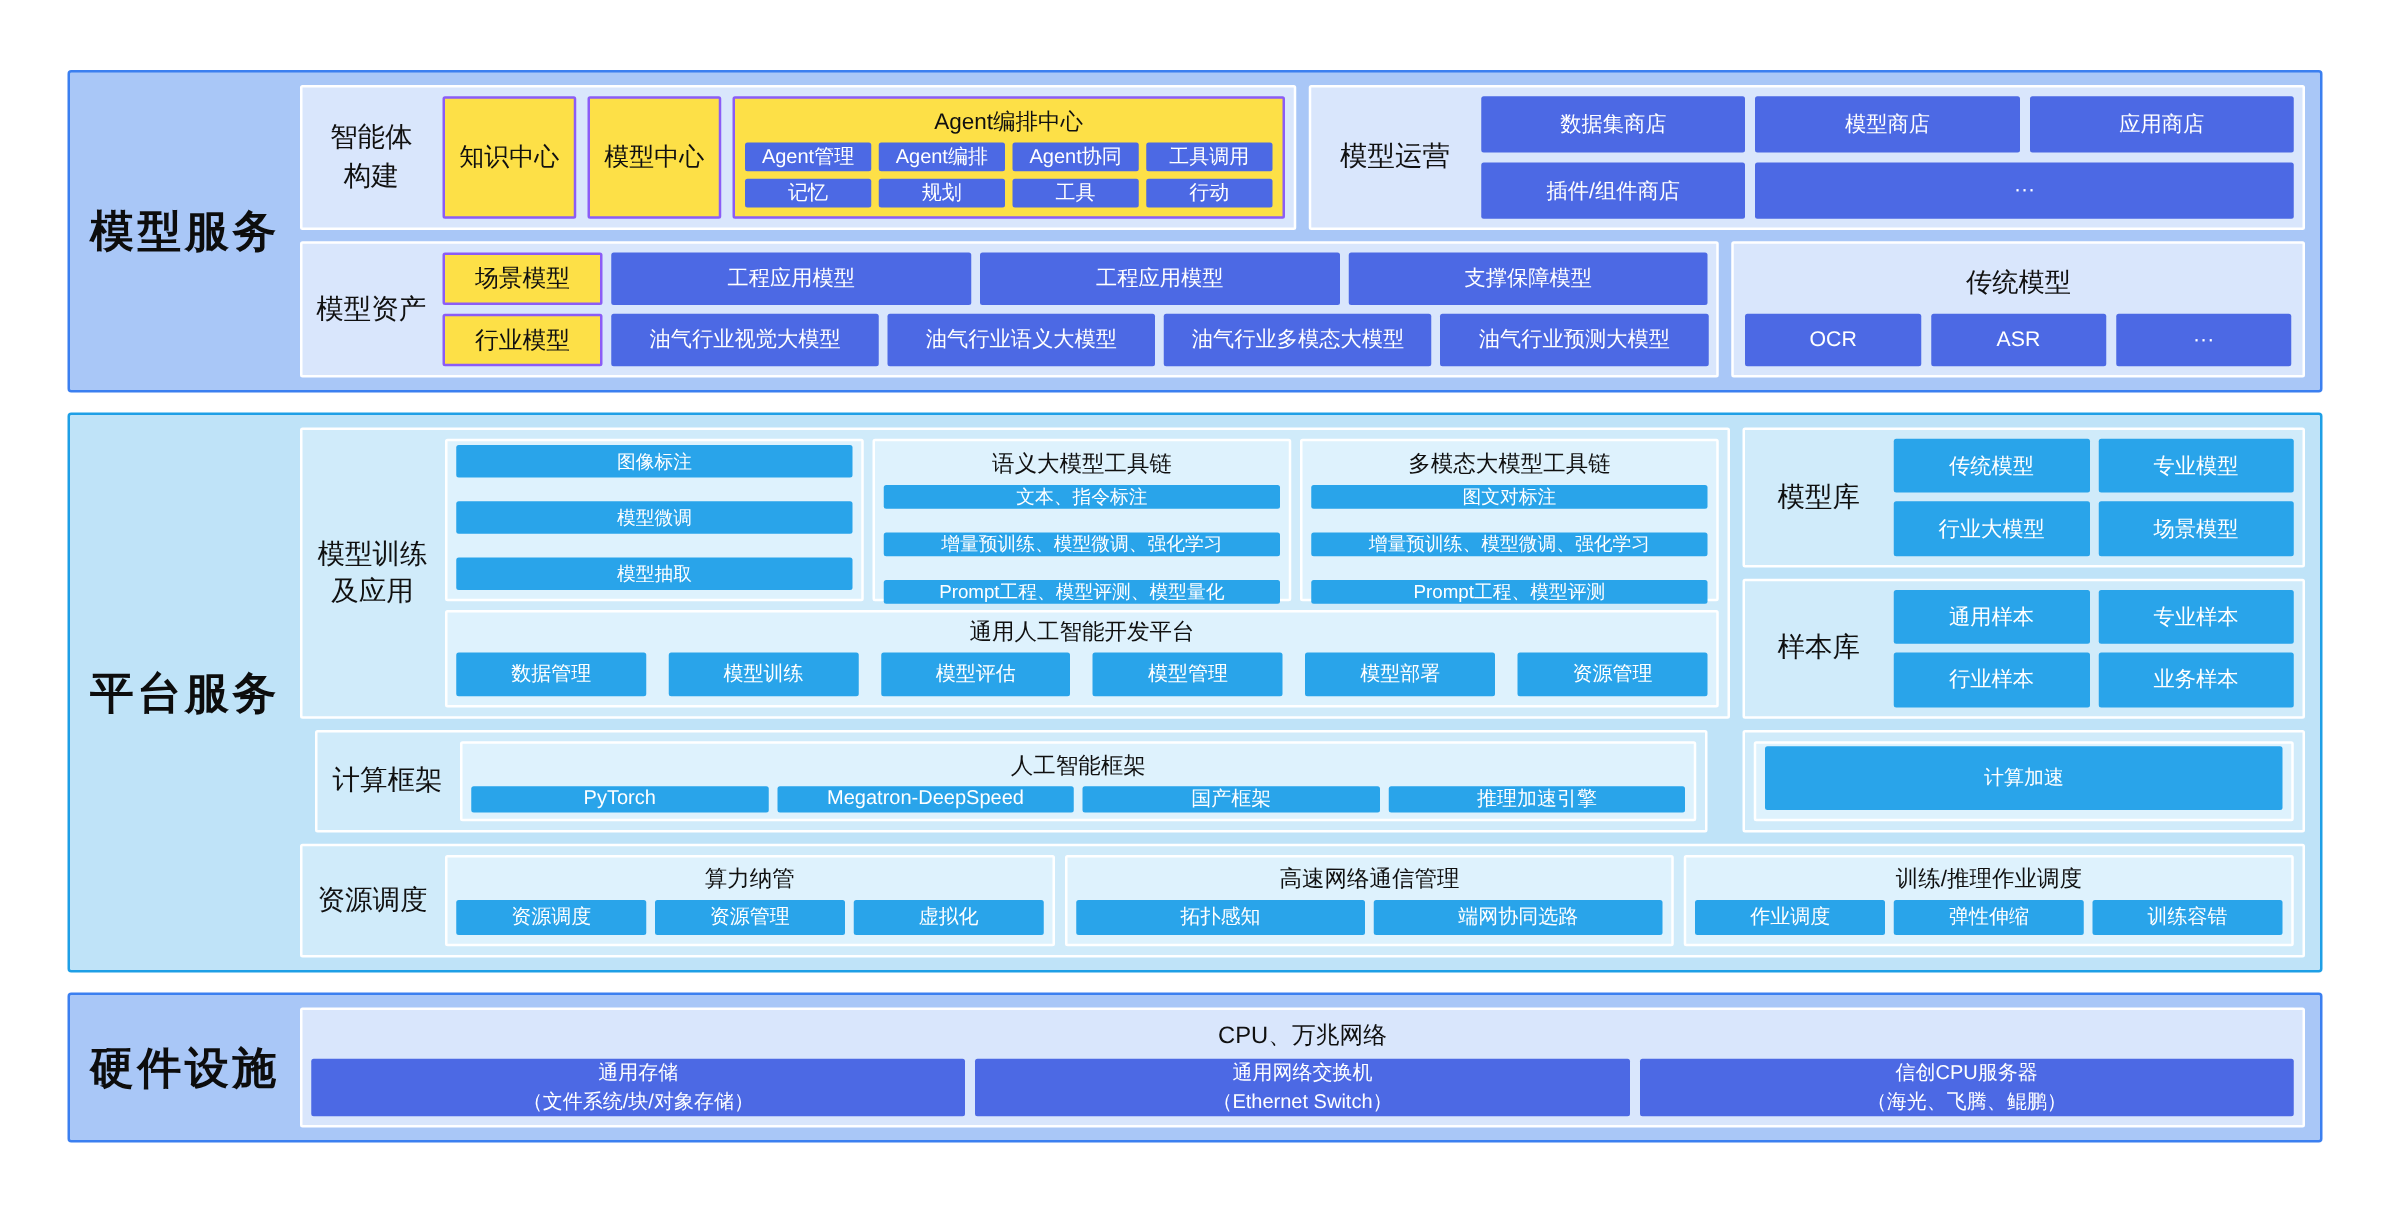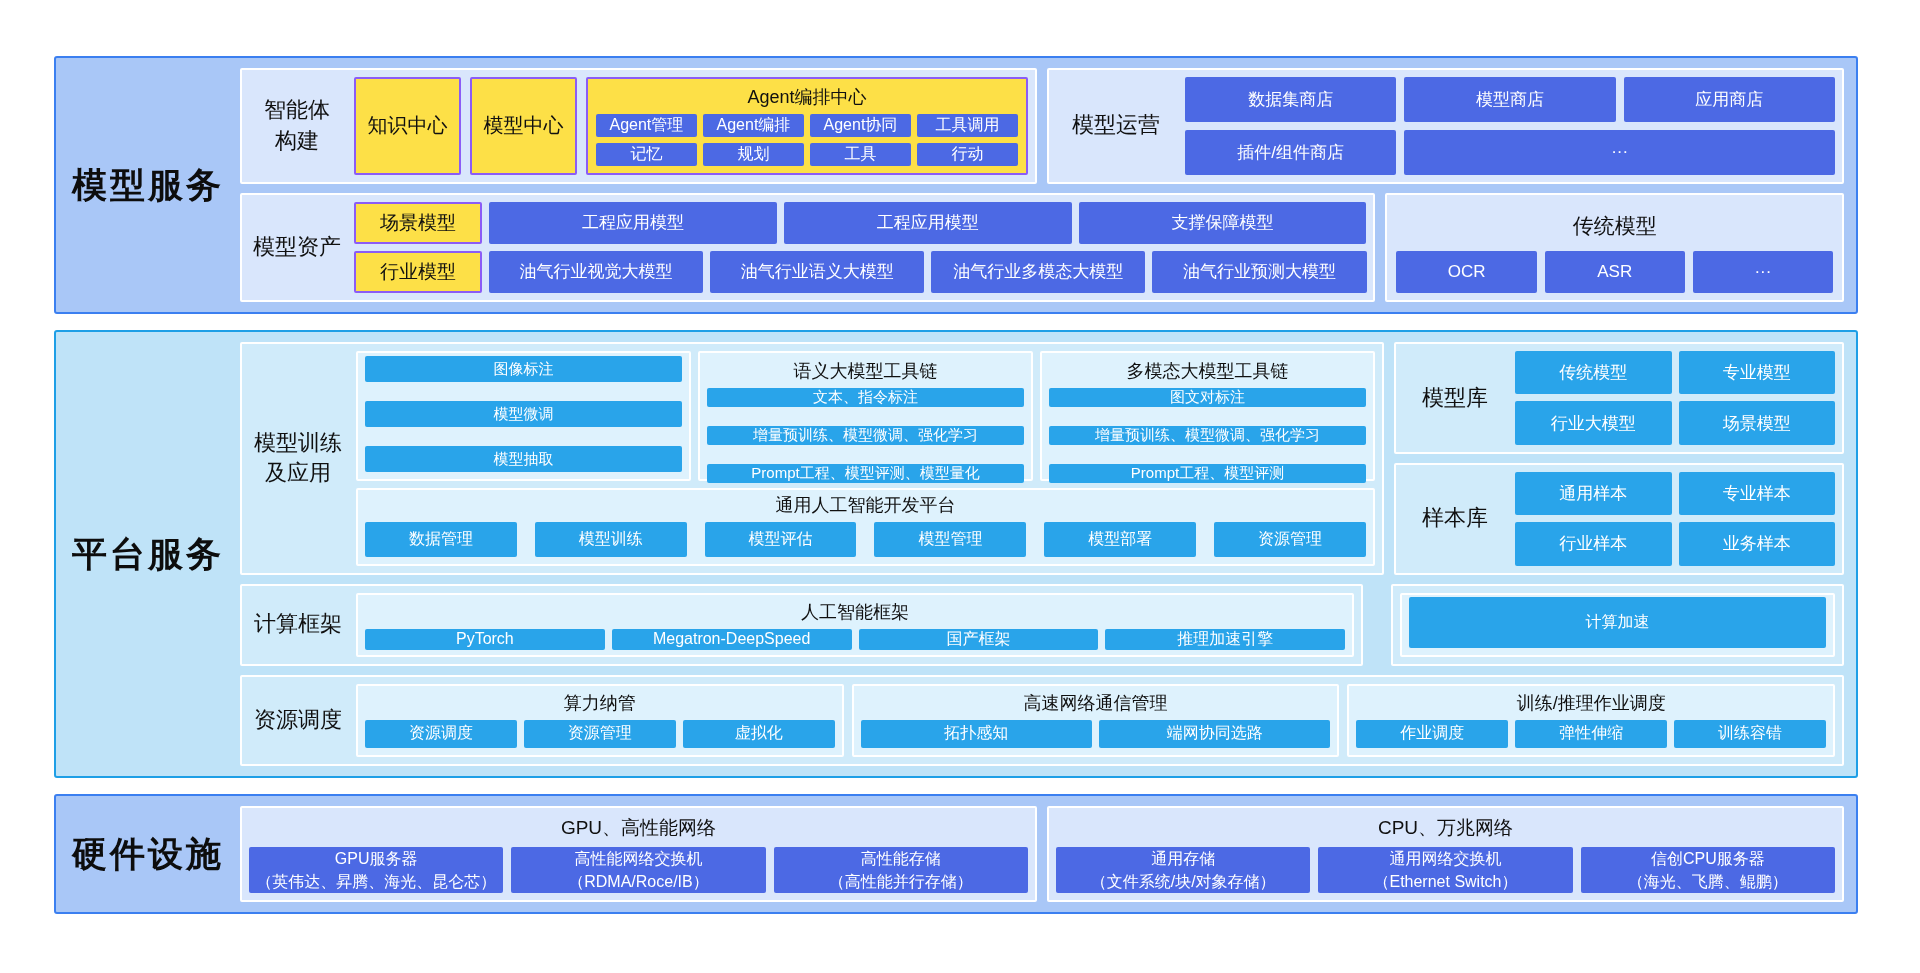--- a/index.html
+++ b/index.html
@@ -45,21 +45,21 @@
   .assets-col{flex:1;display:flex;flex-direction:column;gap:7px;}
   .assets-row{flex:1;display:flex;gap:7px;}
   .tagbox{width:128px;flex:none;display:flex;align-items:center;justify-content:center;font-size:19px;color:#101010;}
   .assets-row .btn{flex:1;font-size:17px;}
   .panel-trad{flex:1;display:flex;flex-direction:column;padding:7px 9px;}
   .trad-title{flex:1;display:flex;align-items:center;justify-content:center;font-size:21px;color:#101010;}
   .trad-row{flex:none;height:42px;display:flex;gap:8px;}
   .trad-row .btn{flex:1;font-size:17px;}
   
   .plt-row1{flex:2.55;display:flex;gap:10px;min-height:0;}
-  .plt-row2{flex:0.9;display:flex;gap:28px;min-height:0;}
+  .plt-row2{flex:0.9;display:flex;gap:28px;min-height:0;margin-left:12px;}
   .plt-row3{flex:1;display:flex;gap:10px;min-height:0;}
   .panel-training{flex:2.54;display:flex;padding:7px;gap:9px;}
   .train-col{flex:1;display:flex;flex-direction:column;gap:7px;min-width:0;}
   .toolchains{flex:1.95;display:flex;gap:7px;min-height:0;}
   .toolchain{flex:1;display:flex;flex-direction:column;padding:3px 7px 7px;}
   .tc-col{flex:1;display:flex;flex-direction:column;gap:19px;}
   .tc-col .btn-az{flex:1;font-size:15px;}
   .devplat{flex:1;display:flex;flex-direction:column;padding:0 7px 7px;}
   .dev-row{flex:1;display:flex;gap:18px;}
   .dev-row .btn-az{flex:1;font-size:16px;}
@@ -281,37 +281,20 @@
       </div>
 
     </div>
   </div>
 
   <div class="band" id="band-hardware">
     <div class="band-title">硬件设施</div>
     <div class="band-body">
       <div class="hw-row">
 
-        <div class="panel panel-hw">
-          <div class="hw-title">GPU、高性能网络</div>
-          <div class="hw-btns">
-            <div class="hw-btn">
-              <span>GPU服务器</span>
-              <span>（英伟达、昇腾、海光、昆仑芯）</span>
-            </div>
-            <div class="hw-btn">
-              <span>高性能网络交换机</span>
-              <span>（RDMA/Roce/IB）</span>
-            </div>
-            <div class="hw-btn">
-              <span>高性能存储</span>
-              <span>（高性能并行存储）</span>
-            </div>
-          </div>
-        </div>
 
         <div class="panel panel-hw">
           <div class="hw-title">CPU、万兆网络</div>
           <div class="hw-btns">
             <div class="hw-btn">
               <span>通用存储</span>
               <span>（文件系统/块/对象存储）</span>
             </div>
             <div class="hw-btn">
               <span>通用网络交换机</span>

